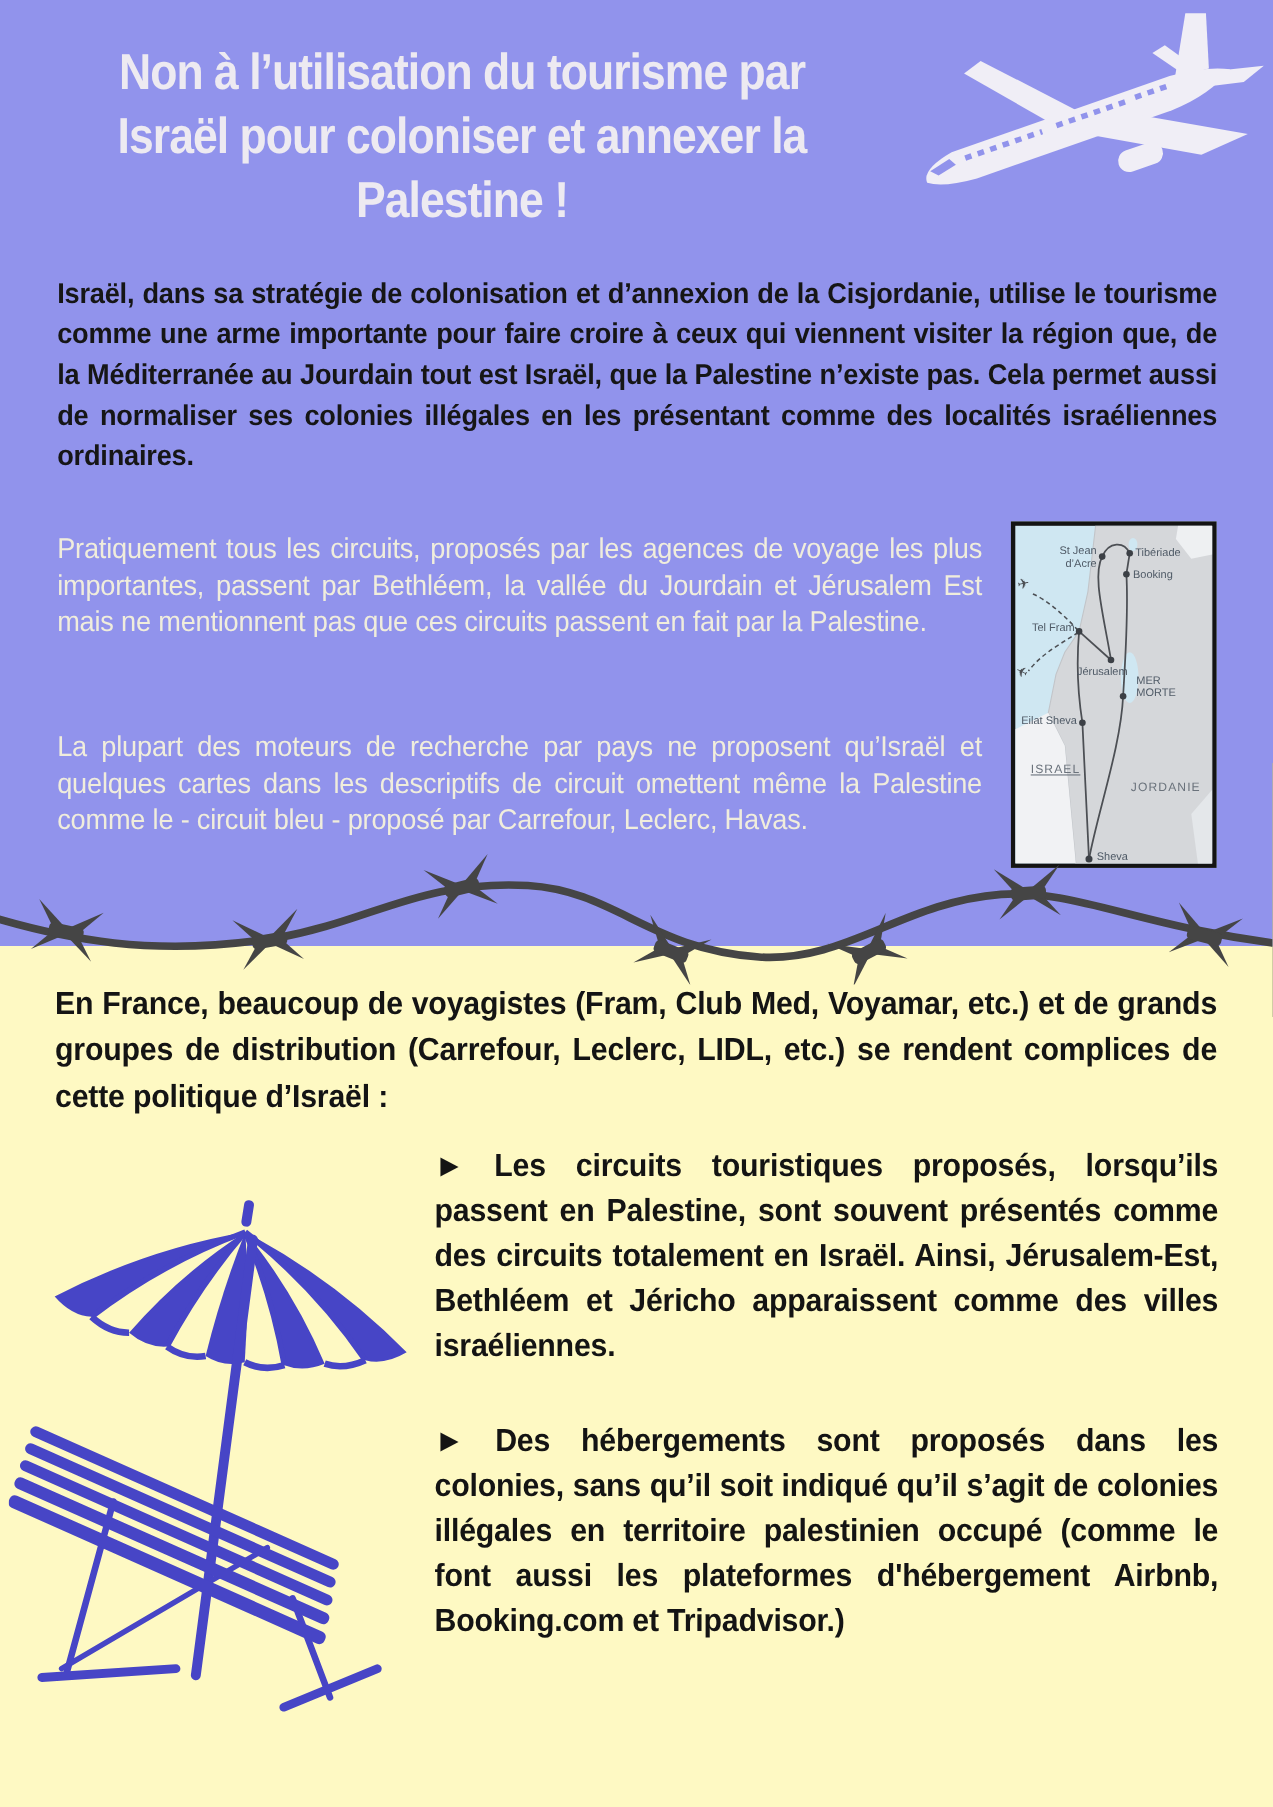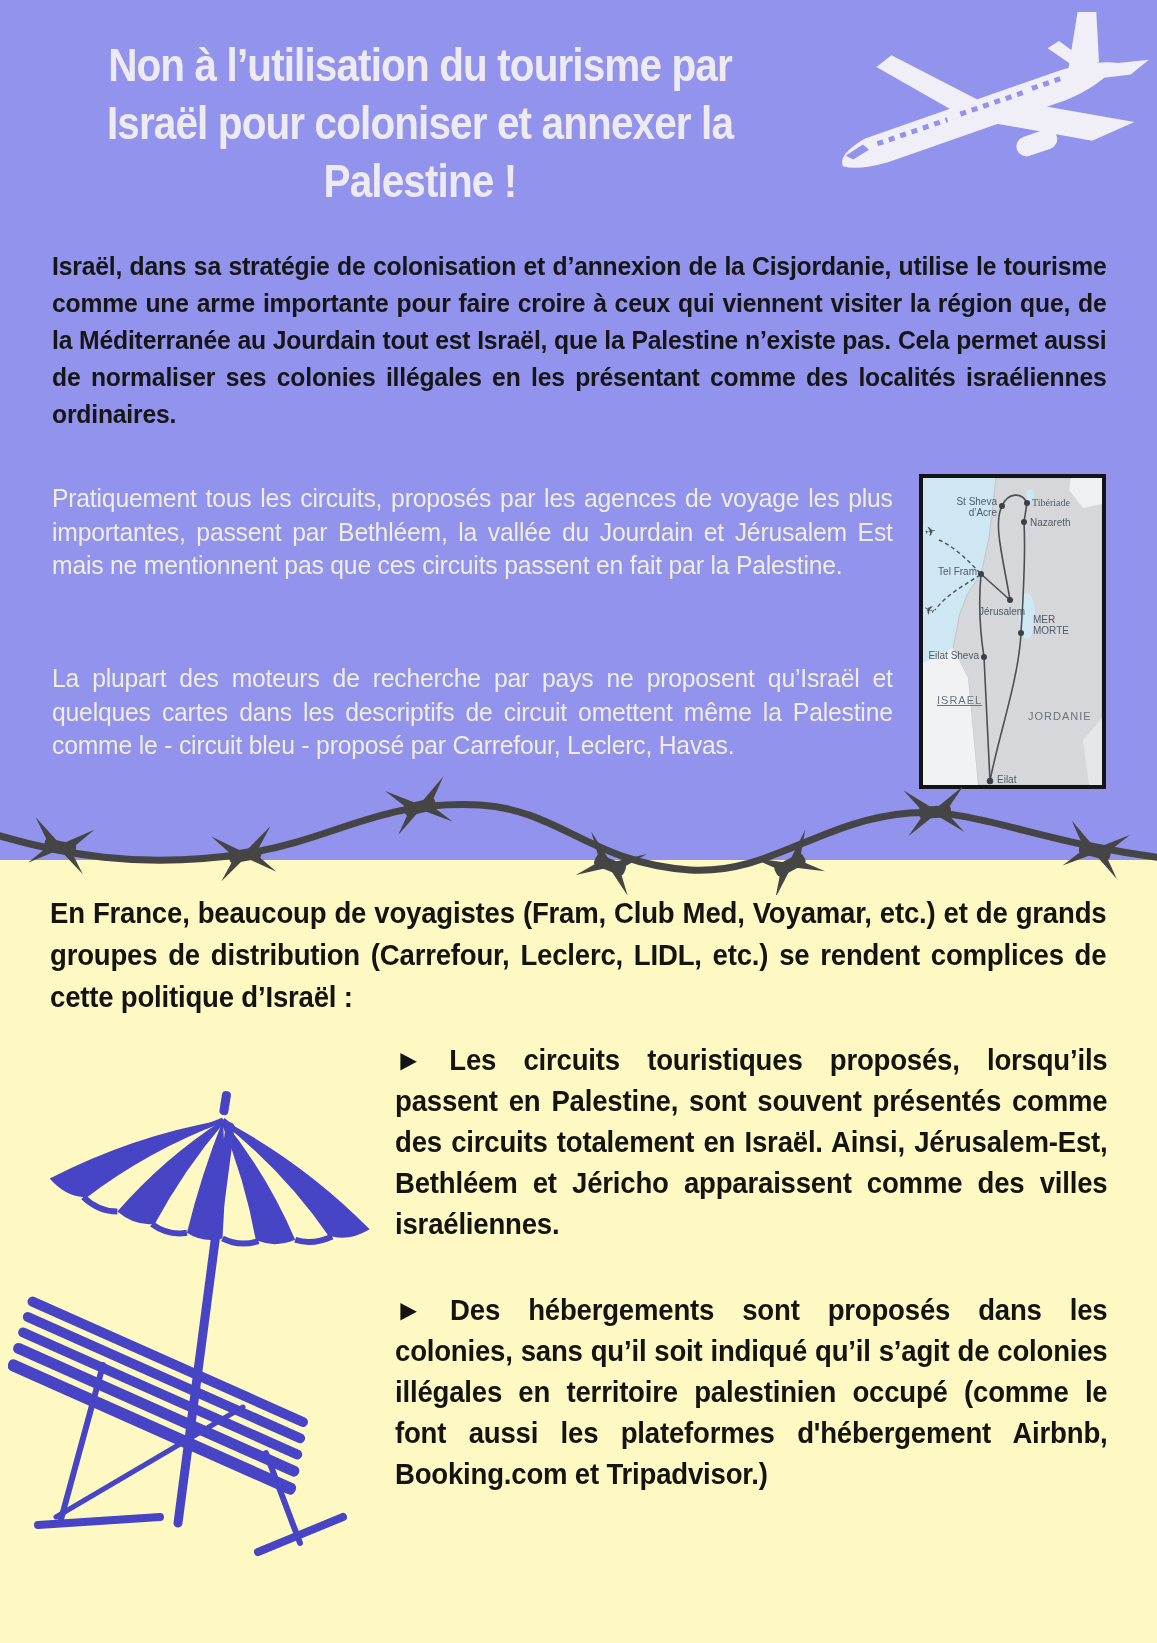--- a/index.html
+++ b/index.html
@@ -110,32 +110,32 @@
           <circle cx="101" cy="44" r="3"></circle>
             <circle cx="58" cy="96" r="3"></circle>
           <circle cx="87" cy="122" r="3"></circle>
             <circle cx="98" cy="155" r="3"></circle>
           <circle cx="61" cy="179" r="3"></circle>
             <circle cx="67" cy="303" r="3.2"></circle>
         </g>
       </svg>
       <div class="map-plane" style="left:2px;top:46px;transform:rotate(-12deg);">✈</div>
       <div class="map-plane" style="left:1px;top:124px;transform:rotate(205deg);">✈</div>
-      <div class="map-label right" style="left:18px;top:18px;width:56px;">St Sheva
+      <div class="map-label right" style="left:18px;top:18px;width:56px;">St Jean
 d’Acre</div>
-      <div class="map-label" style="left:109px;top:19px;font-family:Liberation Serif, serif;">Tibériade</div>
-      <div class="map-label" style="left:107px;top:39px;">Nazareth</div>
+      <div class="map-label" style="left:109px;top:19px;">Tibériade</div>
+      <div class="map-label" style="left:107px;top:39px;">Booking</div>
       <div class="map-label right" style="left:12px;top:88px;width:42px;">Tel Fram</div>
       <div class="map-label" style="left:56px;top:128px;text-align:center;">Jérusalem</div>
       <div class="map-label" style="left:110px;top:136px;">MER
 MORTE</div>
       <div class="map-label right" style="left:2px;top:172px;width:54px;">Eilat Sheva</div>
       <div class="map-region" style="left:14px;top:216px;text-decoration:underline;">ISRAEL</div>
       <div class="map-region" style="left:105px;top:232px;text-align:right;">JORDANIE</div>
-      <div class="map-label" style="left:74px;top:296px;">Eilat</div>
+      <div class="map-label" style="left:74px;top:296px;">Sheva</div>
     </div>
   </div>
 
   <div class="bottom-section">
     <div class="para france" style="position:absolute;left:50px;top:32px;">En France, beaucoup de voyagistes (Fram, Club Med, Voyamar, etc.) et de grands groupes de distribution (Carrefour, Leclerc, LIDL, etc.) se rendent complices de cette politique d’Israël :</div>
     <div class="para bullet" style="position:absolute;left:395px;top:180px;">► Les circuits touristiques proposés, lorsqu’ils passent en Palestine, sont souvent présentés comme des circuits totalement en Israël. Ainsi, Jérusalem-Est, Bethléem et Jéricho apparaissent comme des villes israéliennes.</div>
     <div class="para bullet" style="position:absolute;left:395px;top:430px;">► Des hébergements sont proposés dans les colonies, sans qu’il soit indiqué qu’il s’agit de colonies illégales en territoire palestinien occupé (comme le font aussi les plateformes d'hébergement Airbnb, Booking.com et Tripadvisor.)</div>
   </div>
 
   <svg class="wire" viewBox="0 0 1157 120">

